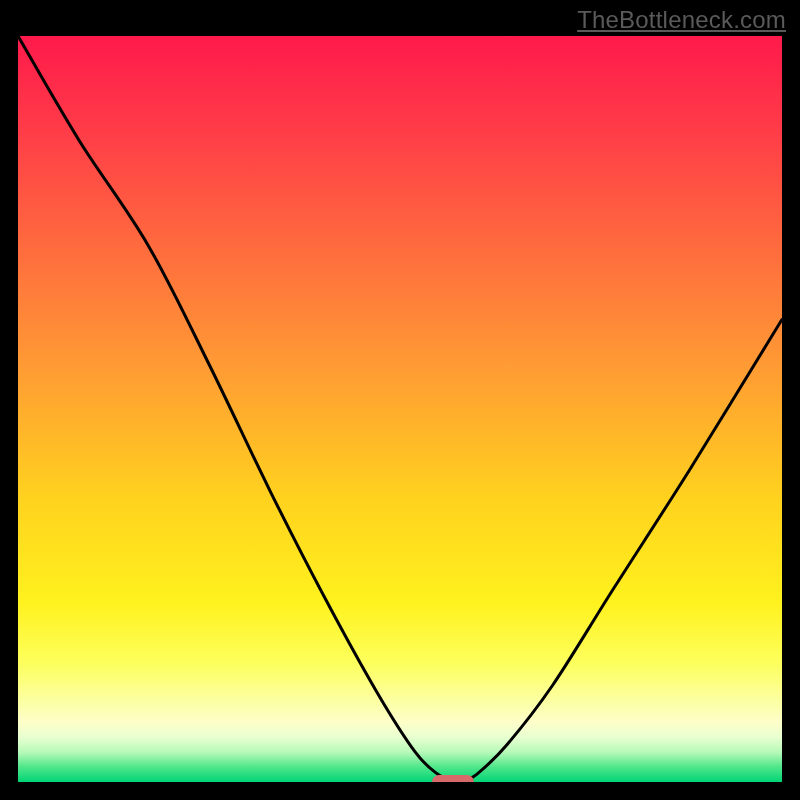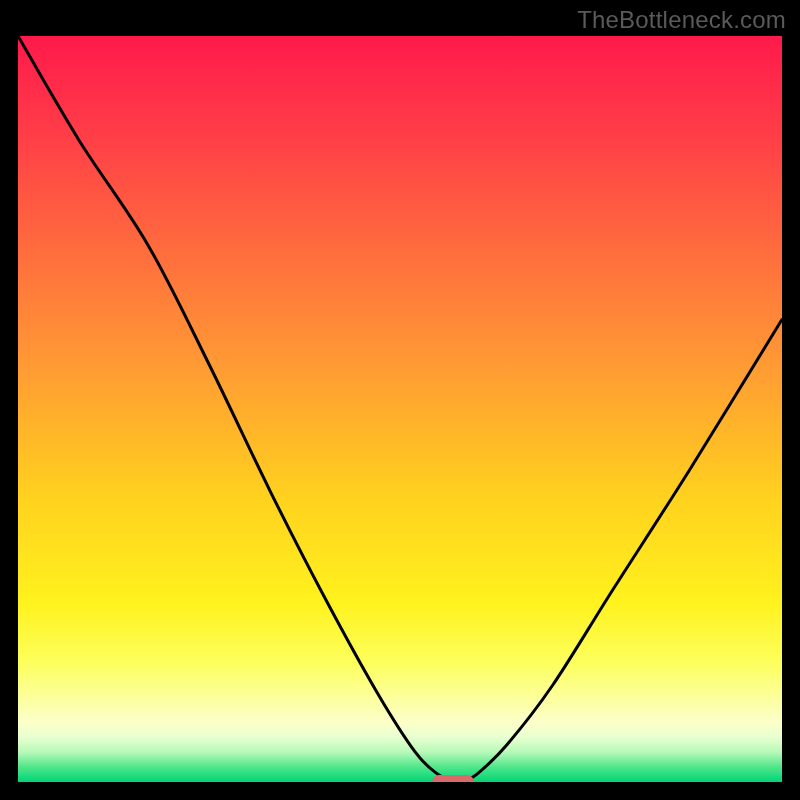--- a/index.html
+++ b/index.html
@@ -59,20 +59,21 @@
   }
   .watermark {
     position: absolute;
     top: 6px;
     right: 14px;
     font-family: Arial, Helvetica, sans-serif;
     font-size: 24px;
     color: #5a5a5a;
     letter-spacing: 0.2px;
     user-select: none;
+    text-decoration: underline;
   }
 </style>
 </head>
 <body>
 
 <div class="frame">
   <div class="watermark">TheBottleneck.com</div>
   <div class="plot">
     <div class="gradient"></div>
     <svg class="curve" viewBox="0 0 764 746" preserveAspectRatio="none">

